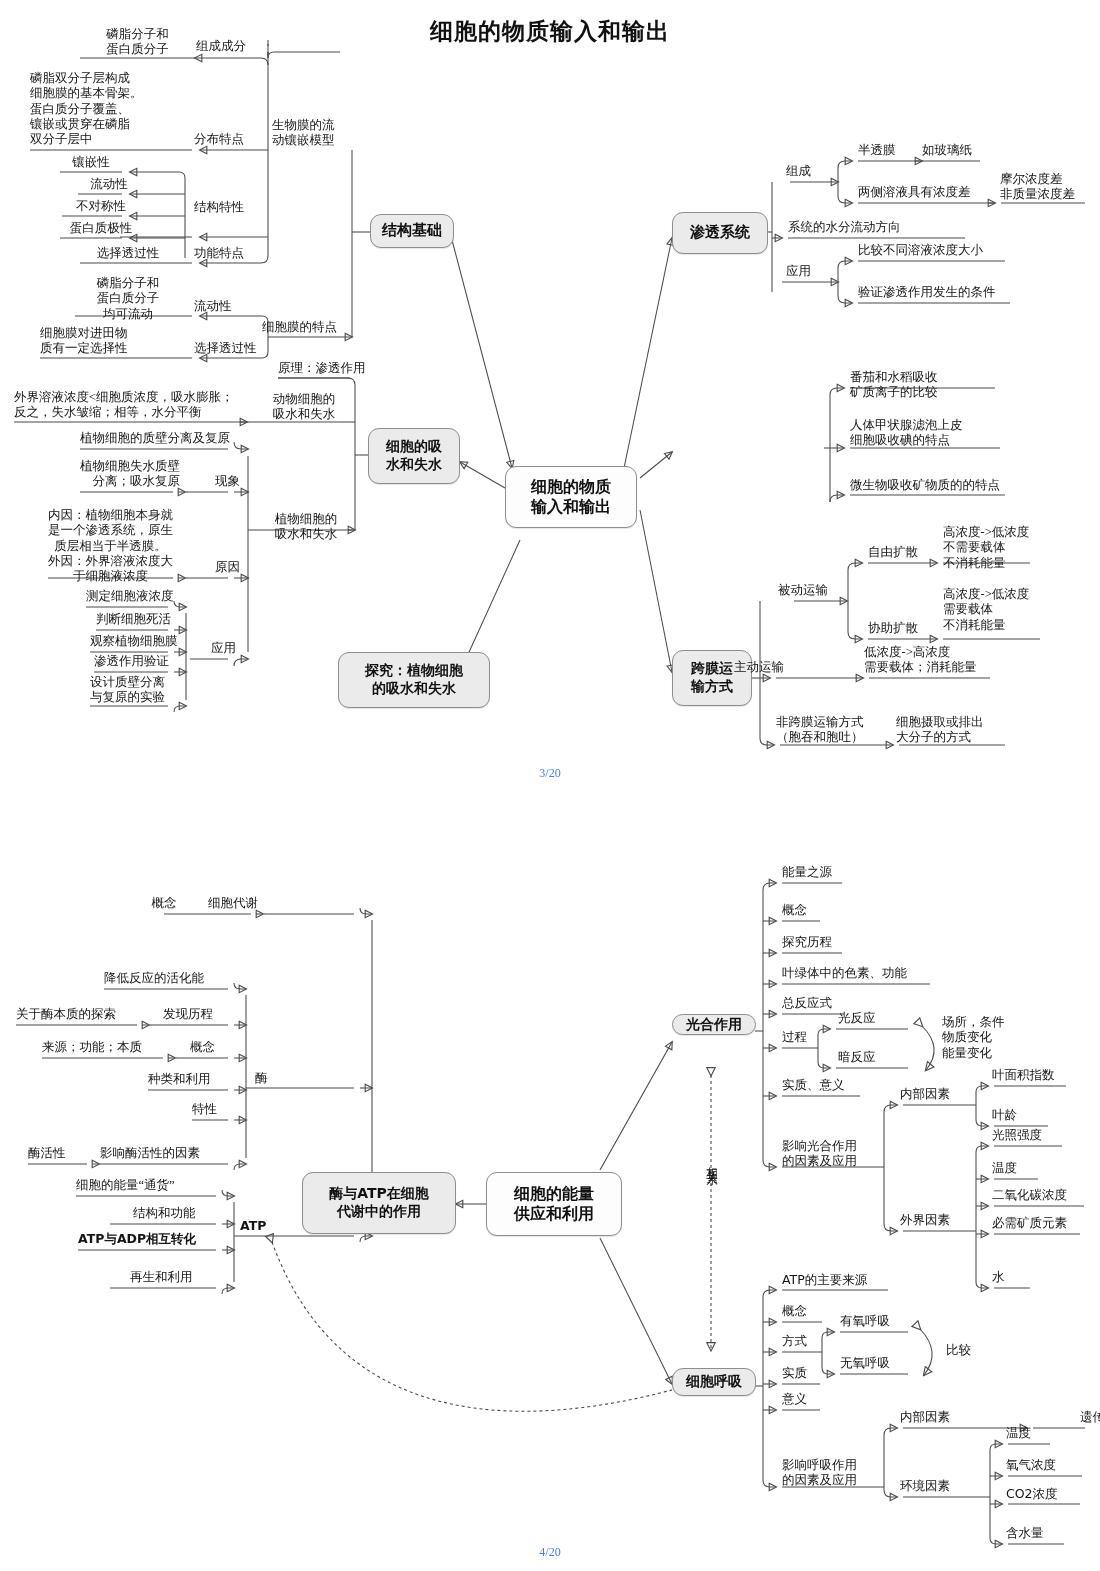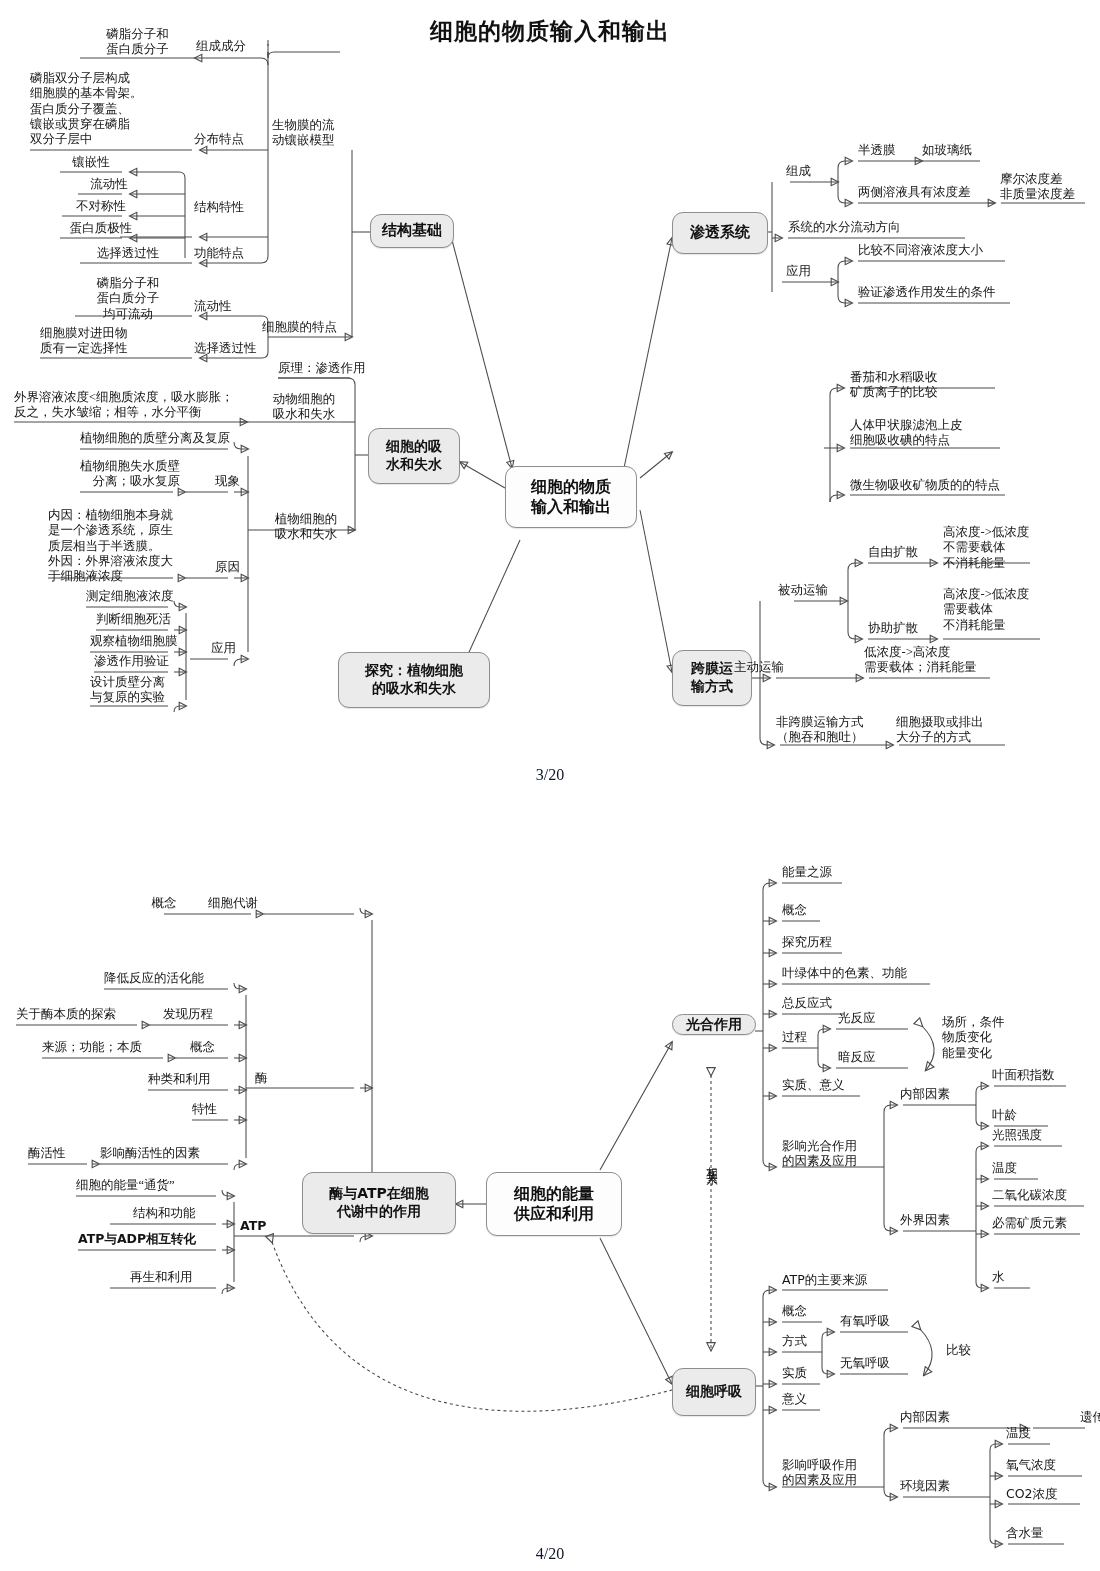--- a/index.html
+++ b/index.html
@@ -36,22 +36,22 @@
     color: #111;
     letter-spacing: 1px;
   }
   #map1 .map-title { top: 16px; }
   #map2 .map-title { top: 8px; }
 
   .page-num {
     position: absolute;
     width: 100%;
     text-align: center;
-    font-size: 16px;
-    color: #0f172a;
+    font-size: 12px;
+    color: #3b82f6;
     font-family: "Liberation Serif", serif;
   }
 
   svg.wires {
     position: absolute;
     left: 0;
     top: 0;
     width: 1100px;
     overflow: visible;
   }
@@ -404,21 +404,21 @@
     <div class="lbl" style="left:14px;top:390px;">外界溶液浓度&lt;细胞质浓度，吸水膨胀；
 反之，失水皱缩；相等，水分平衡</div>
     <div class="lbl c" style="left:260px;top:392px;width:88px;">动物细胞的
 吸水和失水</div>
 
     <div class="lbl" style="left:80px;top:431px;">植物细胞的质壁分离及复原</div>
     <div class="lbl" style="left:80px;top:459px;text-align:right;">植物细胞失水质壁
 分离；吸水复原</div>
     <div class="lbl" style="left:215px;top:474px;">现象</div>
 
-    <div class="lbl" style="left:48px;top:508px;">内因：植物细胞本身就
+    <div class="lbl" style="left:48px;top:508px;text-align:center;">内因：植物细胞本身就
 是一个渗透系统，原生
 质层相当于半透膜。
 外因：外界溶液浓度大
 于细胞液浓度</div>
     <div class="lbl" style="left:215px;top:560px;">原因</div>
 
     <div class="lbl c" style="left:262px;top:512px;width:88px;">植物细胞的
 吸水和失水</div>
 
     <div class="lbl" style="left:86px;top:589px;">测定细胞液浓度</div>
@@ -642,21 +642,21 @@
     </svg>
 
     <div class="node small" style="left:302px;top:382px;width:154px;height:62px;white-space:pre-line;">酶与ATP在细胞
 代谢中的作用</div>
 
     <div class="node central" style="left:486px;top:382px;width:136px;height:64px;white-space:pre-line;">细胞的能量
 供应和利用</div>
 
     <div class="node small" style="left:672px;top:224px;width:84px;height:21px;">光合作用</div>
 
-    <div class="node small" style="left:672px;top:578px;width:84px;height:48px;">细胞呼吸</div>
+    <div class="node small" style="left:672px;top:578px;width:84px;height:28px;">细胞呼吸</div>
 
     <div class="lbl c" style="left:134px;top:106px;width:60px;">概念</div>
     <div class="lbl" style="left:208px;top:106px;">细胞代谢</div>
 
     <div class="lbl" style="left:104px;top:181px;">降低反应的活化能</div>
     <div class="lbl" style="left:16px;top:217px;">关于酶本质的探索</div>
     <div class="lbl" style="left:163px;top:217px;">发现历程</div>
     <div class="lbl" style="left:42px;top:250px;">来源；功能；本质</div>
     <div class="lbl" style="left:190px;top:250px;">概念</div>
     <div class="lbl" style="left:148px;top:282px;">种类和利用</div>

